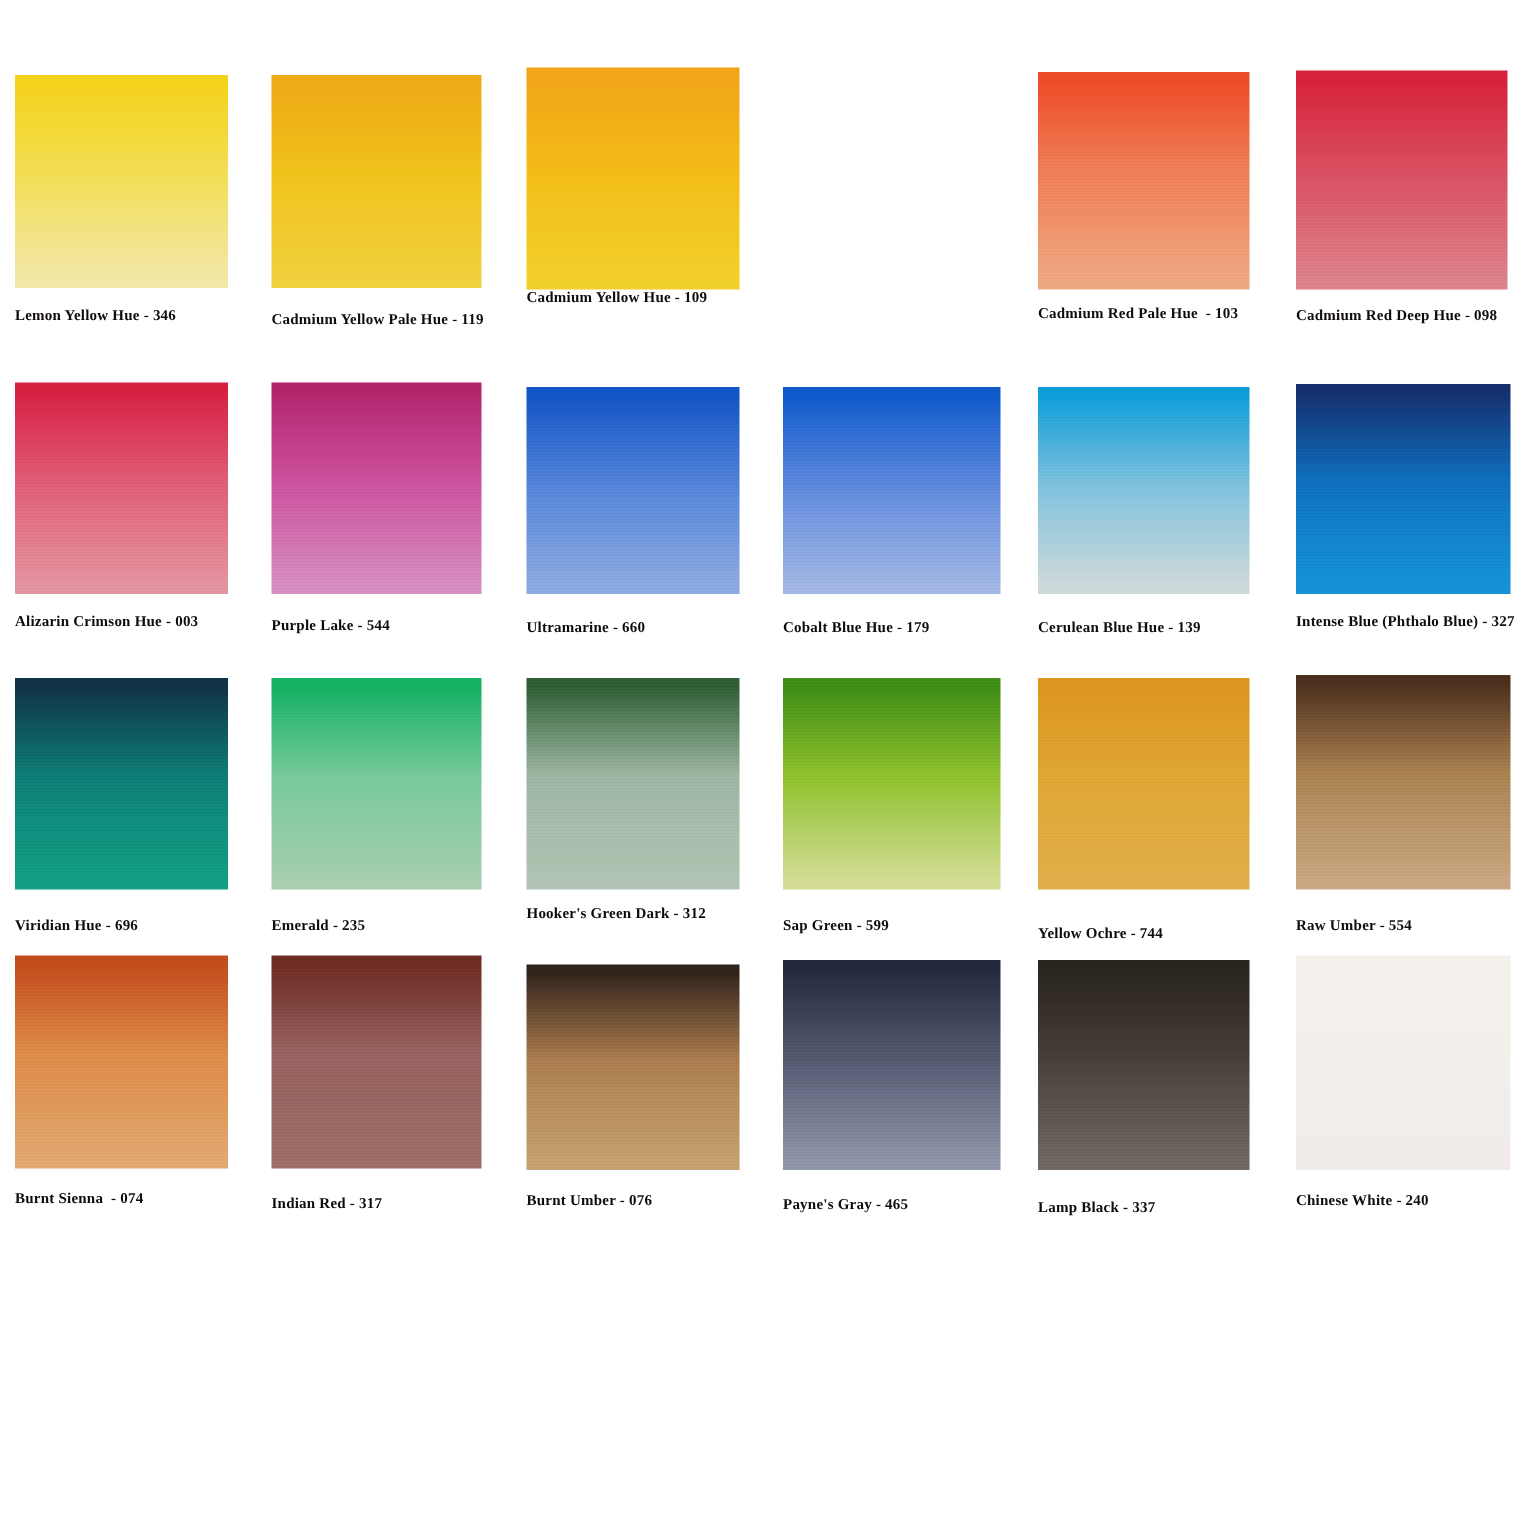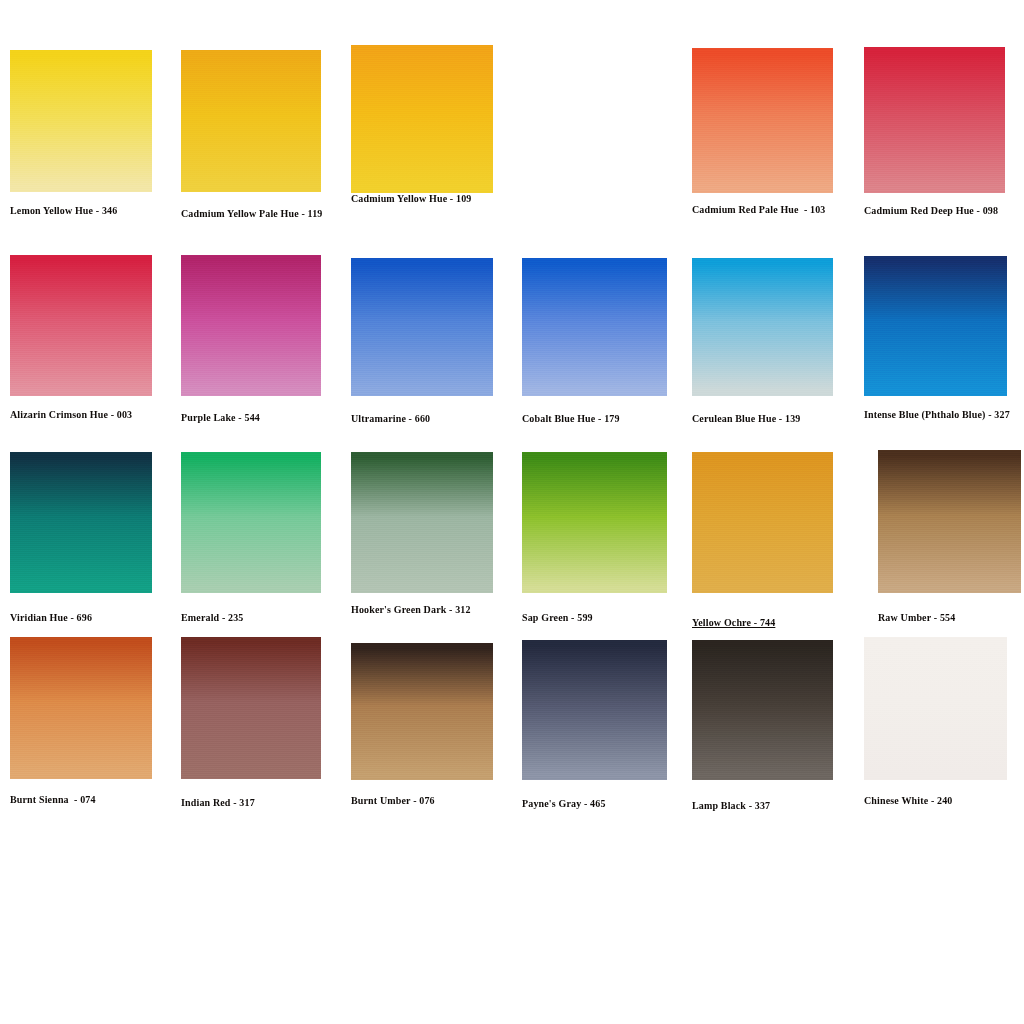--- a/index.html
+++ b/index.html
@@ -123,23 +123,23 @@
     <div class="swatch-cell" style="left: 351px; top: 452px; width: 142px; height: 190px;">
       <div class="swatch-chip" style="height: 141px; background: linear-gradient(rgb(46, 93, 51) 0%, rgb(46, 93, 51) 4%, rgb(155, 181, 161) 46%, rgb(178, 195, 179) 96%, rgb(178, 195, 179) 100%);"></div>
       <div class="swatch-label" style="top: 150px; width: 150px;">Hooker's Green Dark - 312</div>
     </div>
     <div class="swatch-cell" style="left: 522px; top: 452px; width: 145px; height: 198px;">
       <div class="swatch-chip" style="height: 141px; background: linear-gradient(rgb(62, 139, 22) 0%, rgb(62, 139, 22) 4%, rgb(140, 192, 43) 46%, rgb(212, 221, 148) 96%, rgb(212, 221, 148) 100%);"></div>
       <div class="swatch-label" style="top: 158px; width: 150px;">Sap Green - 599</div>
     </div>
     <div class="swatch-cell" style="left: 692px; top: 452px; width: 141px; height: 203px;">
       <div class="swatch-chip" style="height: 141px; background: linear-gradient(rgb(221, 149, 32) 0%, rgb(221, 149, 32) 4%, rgb(223, 164, 50) 46%, rgb(224, 174, 73) 96%, rgb(224, 174, 73) 100%);"></div>
-      <div class="swatch-label" style="top: 163px; width: 150px; text-decoration: underline;">Yellow Ochre - 744</div>
+      <div class="swatch-label" style="top: 163px; width: 150px;">Yellow Ochre - 744</div>
     </div>
-    <div class="swatch-cell" style="left: 864px; top: 450px; width: 143px; height: 200px; margin-left: 14px;">
+    <div class="swatch-cell" style="left: 864px; top: 450px; width: 143px; height: 200px;">
       <div class="swatch-chip" style="height: 143px; background: linear-gradient(rgb(74, 47, 29) 0%, rgb(74, 47, 29) 4%, rgb(169, 128, 79) 46%, rgb(200, 167, 129) 96%, rgb(200, 167, 129) 100%);"></div>
       <div class="swatch-label" style="top: 160px; width: 150px;">Raw Umber - 554</div>
     </div>
     <div class="swatch-cell" style="left: 10px; top: 637px; width: 142px; height: 195px;">
       <div class="swatch-chip" style="height: 142px; background: linear-gradient(rgb(193, 76, 28) 0%, rgb(193, 76, 28) 4%, rgb(221, 138, 72) 46%, rgb(225, 168, 111) 96%, rgb(225, 168, 111) 100%);"></div>
       <div class="swatch-label" style="top: 155px; width: 150px;">Burnt Sienna  - 074</div>
     </div>
     <div class="swatch-cell" style="left: 181px; top: 637px; width: 140px; height: 198px;">
       <div class="swatch-chip" style="height: 142px; background: linear-gradient(rgb(109, 43, 35) 0%, rgb(109, 43, 35) 4%, rgb(150, 97, 95) 46%, rgb(156, 110, 103) 96%, rgb(156, 110, 103) 100%);"></div>
       <div class="swatch-label" style="top: 158px; width: 150px;">Indian Red - 317</div>

